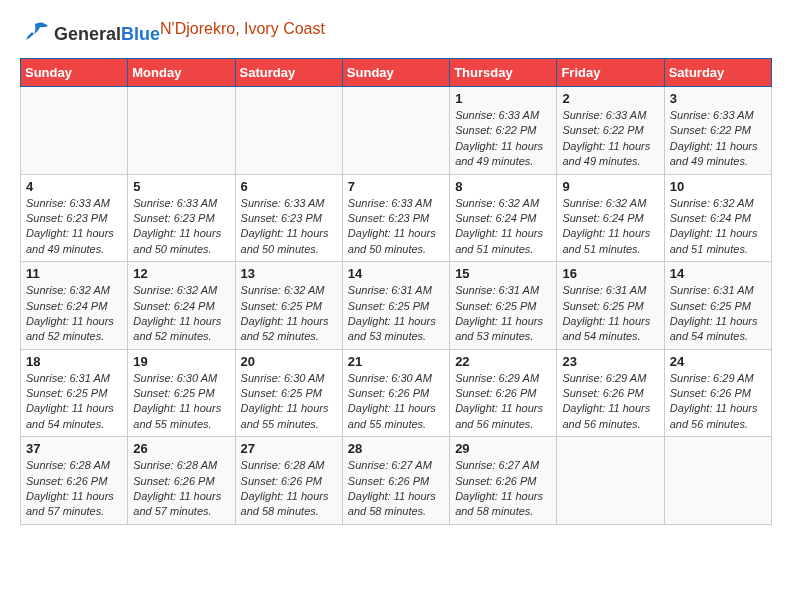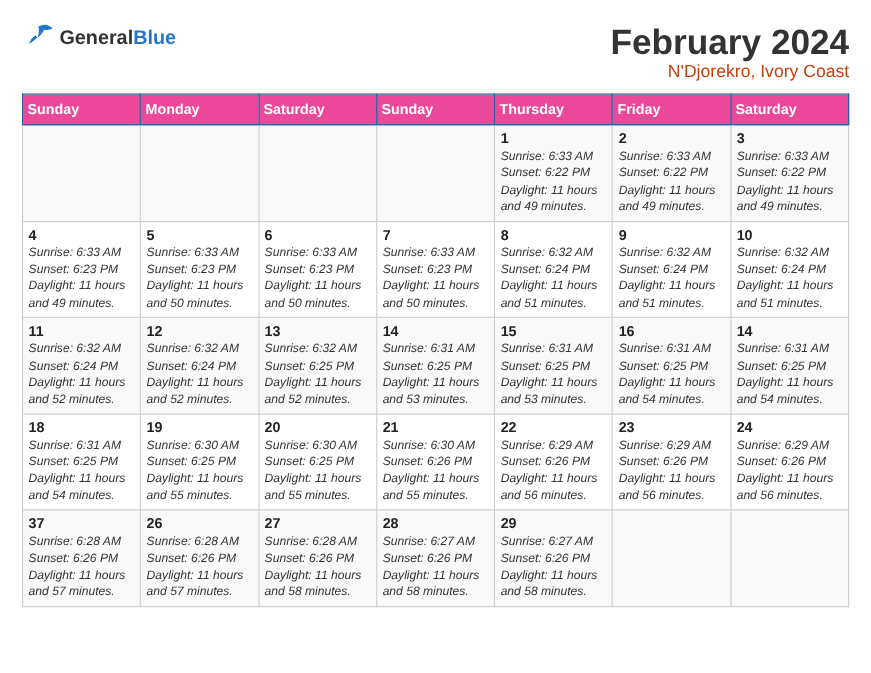--- a/index.html
+++ b/index.html
@@ -5,21 +5,20 @@
     * { box-sizing: border-box; margin: 0; padding: 0; }
     body {
       font-family: Arial, sans-serif;
       background: #fff;
       width: 792px;
       min-height: 612px;
       padding: 20px;
     }
     .header {
       display: flex;
-      justify-content: space-between;
       align-items: flex-start;
       margin-bottom: 10px;
     }
     .logo {
       display: flex;
       align-items: center;
       gap: 4px;
     }
     .logo-bird {
       width: 30px;
@@ -36,21 +35,21 @@
     .subtitle {
       font-size: 16px;
       color: #c2410c;
     }
     table {
       width: 100%;
       border-collapse: collapse;
       font-size: 11px;
     }
     thead tr th {
-      background-color: #ec4899;
+      background-color: #ef4444;
       color: #fff;
       padding: 6px 4px;
       text-align: left;
       font-size: 13px;
       font-weight: bold;
       border: 1px solid #1a5fa8;
     }
     tbody tr td {
       border: 1px solid #ccc;
       padding: 4px 5px;
@@ -89,21 +88,20 @@
         <path d="M14 14 Q10 18 6 20 Q8 15 12 12Z" fill="#2277cc"></path>
       </svg>
     </div>
     <div>
       <div>
         <span style="font-size:18px; font-weight:bold; color:#333;">General</span><span style="font-size:18px; font-weight:bold; color:#2277cc;">Blue</span>
       </div>
     </div>
   </div>
   <div class="title-block">
-    <div class="main-title">February 2024</div>
     <div class="subtitle">N'Djorekro, Ivory Coast</div>
   </div>
 </div>
 
 <table>
   <thead>
     <tr id="days-header">
         <th>Sunday</th>
         <th>Monday</th>
         <th>Saturday</th>

